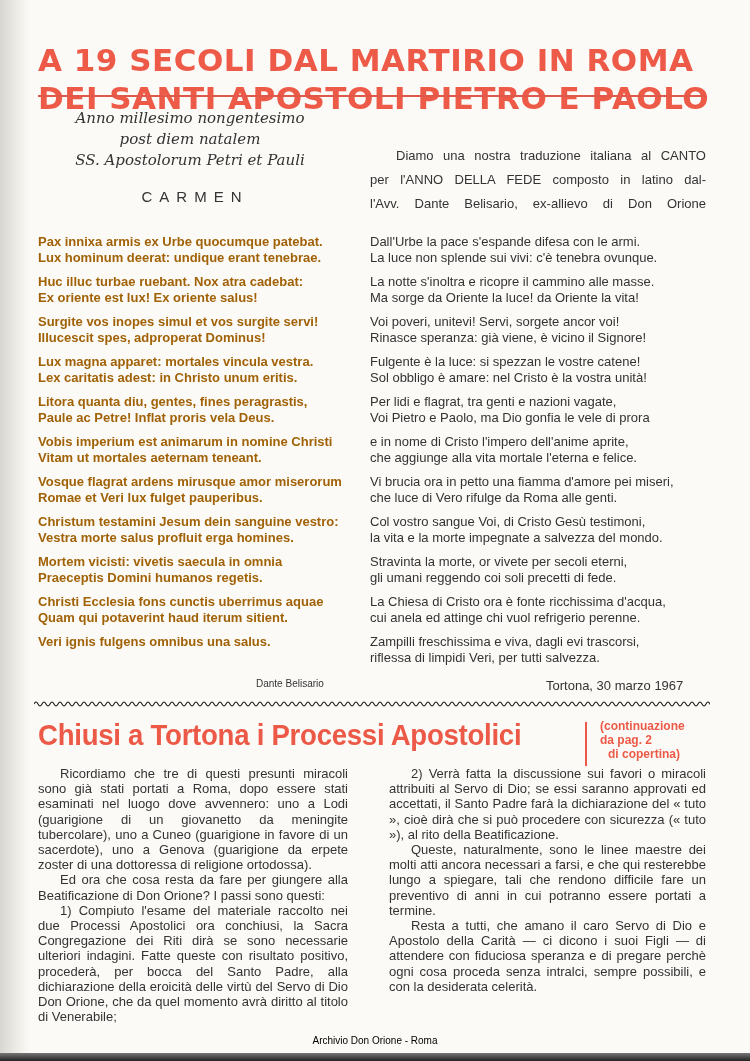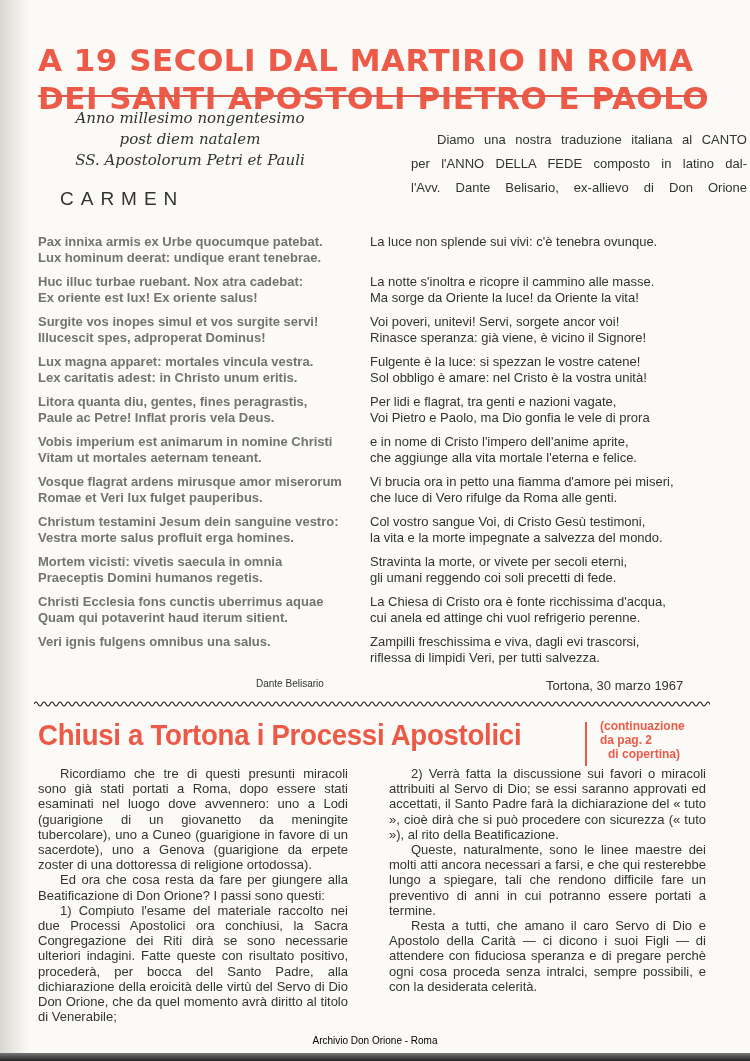--- a/index.html
+++ b/index.html
@@ -25,31 +25,31 @@
   }
   .title .line { font-size:31px; line-height:38px; letter-spacing:0.5px; white-space:nowrap; }
   .title-rule {
     position:absolute; left:38px; top:95px; width:668px; height:2px; background:#e0584a;
   }
   .latin-head {
     position:absolute; left:60px; top:108px; width:260px; text-align:center;
     font-family:"DejaVu Serif", serif; font-style:italic; font-size:15px; line-height:21px; color:#333;
   }
   .carmen {
-    position:absolute; left:60px; top:188px; width:270px; text-align:left;
-    font-size:19px; letter-spacing:7px; color:#333;
+    position:absolute; left:60px; top:188px; width:270px; text-align:center;
+    font-size:15px; letter-spacing:7px; color:#333;
   }
   .intro {
-    position:absolute; left:370px; top:128px; width:336px;
-    font-size:13px; line-height:24px; color:#333; text-align:justify;margin-left:41px;
+    position:absolute; left:370px; top:144px; width:336px;
+    font-size:13px; line-height:24px; color:#333; text-align:justify;
   }
   .intro p { margin:0; text-indent:26px; text-align-last:justify; }
   .col-latin {
     position:absolute; left:38px; top:234px; width:312px;
-    font-size:13px; font-weight:bold; line-height:16px; color:#737373;
+    font-size:13px; font-weight:bold; line-height:16px; color:#a16207;
   }
   .col-ital {
     position:absolute; left:370px; top:234px; width:336px;
     font-size:13px; line-height:16px; color:#333;
   }
   .stanza { margin:0 0 8px 0; height:32px; }
   .stanza div { white-space:nowrap; }
   .sign-left {
     position:absolute; left:256px; top:678px; font-size:10px; color:#333;
   }
@@ -150,20 +150,21 @@
     <div class="stanza">
       <div>Christi Ecclesia fons cunctis uberrimus aquae</div>
       <div>Quam qui potaverint haud iterum sitient.</div>
     </div>
     <div class="stanza">
       <div>Veri ignis fulgens omnibus una salus.</div>
     </div>
   </div>
 <div class="col-ital" id="ital-col">
     <div class="stanza">
+      <div>Dall'Urbe la pace s'espande difesa con le armi.</div>
       <div>La luce non splende sui vivi: c'è tenebra ovunque.</div>
     </div>
     <div class="stanza">
       <div>La notte s'inoltra e ricopre il cammino alle masse.</div>
       <div>Ma sorge da Oriente la luce! da Oriente la vita!</div>
     </div>
     <div class="stanza">
       <div>Voi poveri, unitevi! Servi, sorgete ancor voi!</div>
       <div>Rinasce speranza: già viene, è vicino il Signore!</div>
     </div>

